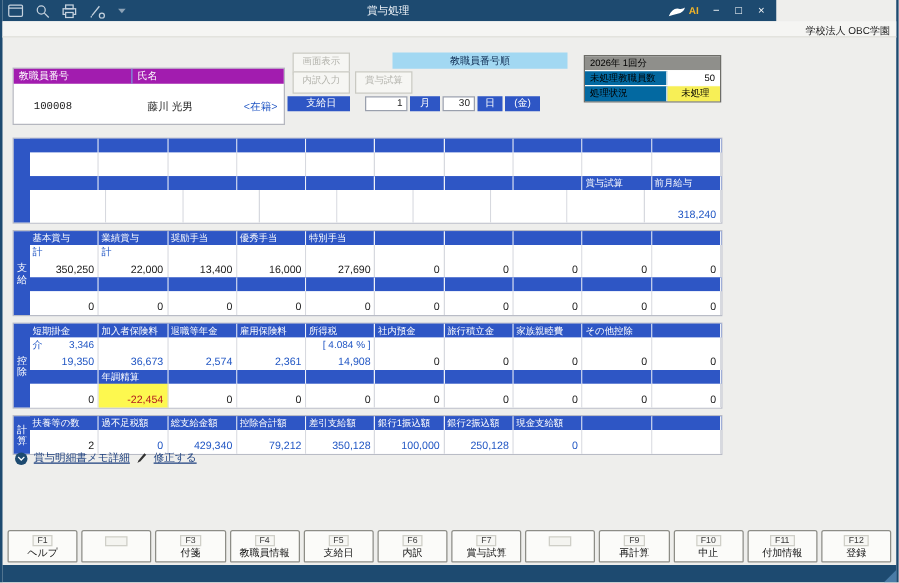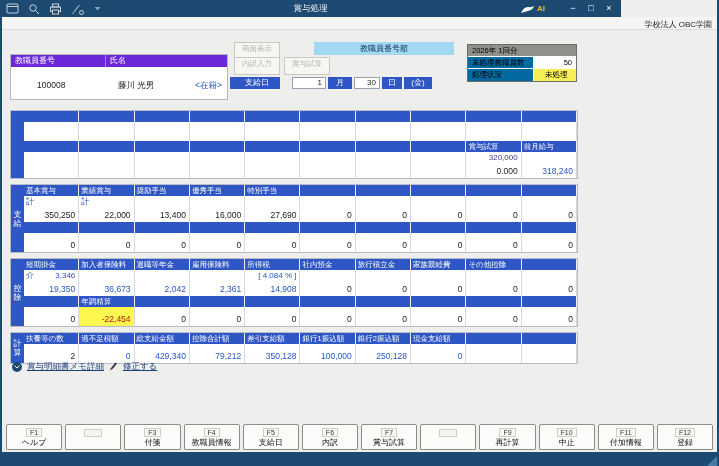--- a/index.html
+++ b/index.html
@@ -6,34 +6,34 @@
   *{box-sizing:border-box;}
   .window{position:relative;width:719px;height:466px;background:#eeeeec;
     font-family:"Liberation Sans","DejaVu Sans",sans-serif;overflow:hidden;
     border-left:2px solid #1d4a70;border-right:2px solid #1d4a70;}
   
   .titlebar{position:absolute;left:-2px;top:0;width:621px;height:17px;background:#1d4a70;color:#fff;}
   .tb-icons{position:absolute;left:6px;top:2px;display:flex;gap:9px;align-items:center;height:13px;}
   .tb-icons svg{display:block;}
   .tb-title{position:absolute;left:0;right:0;top:3px;text-align:center;font-size:8.5px;color:#f2f6fa;}
   .tb-right{position:absolute;right:4px;top:1px;display:flex;align-items:center;gap:2px;height:15px;}
-  .ai-logo{display:flex;align-items:center;margin-right:18px;}
+  .ai-logo{display:flex;align-items:center;margin-right:4px;}
   .ai-logo .ai-txt{color:#f0b429;font-size:8px;font-weight:bold;margin-left:1px;}
   .winbtn{width:16px;height:13px;text-align:center;font-size:9px;line-height:13px;color:#fff;cursor:default;}
   
   .tenantbar{position:absolute;left:-2px;top:17px;width:719px;height:13px;background:#f5f5f3;border-bottom:1px solid #ddddd8;}
   .tenant{position:absolute;right:7px;top:2px;font-size:8px;color:#222;}
   
   .orgbox{position:absolute;left:8px;top:41px;width:218px;height:13px;background:#fcf8e0;border:1px solid #b5b7bf;border-bottom:none;font-size:8px;line-height:11px;padding-left:4px;color:#222;white-space:nowrap;overflow:hidden;}
   .empbox{position:absolute;left:8px;top:54px;width:218px;height:46px;background:#fff;border:1px solid #b5b7bf;}
-  .emphead{display:flex;height:12px;background:#6d28d9;color:#fff;font-size:8px;line-height:12px;}
+  .emphead{display:flex;height:12px;background:#a21caf;color:#fff;font-size:8px;line-height:12px;}
   .emphead .c1{width:95px;padding-left:4px;border-right:1px solid #7c96da;}
   .emphead .c2{flex:1;padding-left:4px;}
   .emprow{position:absolute;left:0;right:0;bottom:7px;display:flex;font-size:8.5px;color:#222;}
-  .emp-code{width:95px;padding-left:26px;}
+  .emp-code{width:95px;padding-left:16px;font-family:Liberation Mono, monospace;}
   .emp-name{flex:1;padding-left:12px;}
   .emp-status{color:#2257c4;padding-right:5px;}
   .gbtn{position:absolute;height:18px;background:#f6f6f3;border:1px solid #c9c9c2;color:#b3b3ac;font-size:7.5px;text-align:center;line-height:11px;white-space:nowrap;overflow:hidden;}
   .btn-disp{left:232px;top:42px;width:46px;}
   .btn-input{left:232px;top:57px;width:46px;}
   .btn-trial{left:282px;top:57px;width:46px;}
   .sortband{position:absolute;left:312px;top:42px;width:140px;height:13px;background:#a2d8f2;color:#0d2b52;font-size:8px;text-align:center;line-height:13px;}
   .payrow{position:absolute;left:228px;top:77px;height:12px;display:flex;font-size:8px;}
   .payrow .blue{background:#2e56c5;color:#fff;text-align:center;line-height:12px;}
   .payrow .white{background:#fff;border:1px solid #9aa0ad;color:#222;text-align:right;line-height:10px;padding-right:3px;}
@@ -225,26 +225,20 @@
           <div class="grow dd">
             <div class="cell"></div>
             <div class="cell"></div>
             <div class="cell"></div>
             <div class="cell"></div>
             <div class="cell"></div>
             <div class="cell"></div>
             <div class="cell"></div>
             <div class="cell"></div>
             <div class="cell">
-              <div class="top">
-                <span class="c-n tr-only">320,000</span>
-              </div>
-              <div class="val c-k">0.000</div>
-            </div>
-            <div class="cell">
               <div class="val c-b">318,240</div>
             </div>
           </div>
         </div>
       </div>
       <div class="section">
         <div class="secbar">
           <div>支</div>
           <div>給</div>
         </div>
@@ -370,21 +364,21 @@
               <div class="top">
                 <span class="c-b">介</span>
                 <span class="c-b">3,346</span>
               </div>
               <div class="val c-b">19,350</div>
             </div>
             <div class="cell">
               <div class="val c-b">36,673</div>
             </div>
             <div class="cell">
-              <div class="val c-b">2,042</div>
+              <div class="val c-b">2,574</div>
             </div>
             <div class="cell">
               <div class="val c-b">2,361</div>
             </div>
             <div class="cell">
               <div class="top">
                 <span class="c-b tr-only">[  4.084 % ]</span>
               </div>
               <div class="val c-b">14,908</div>
             </div>

